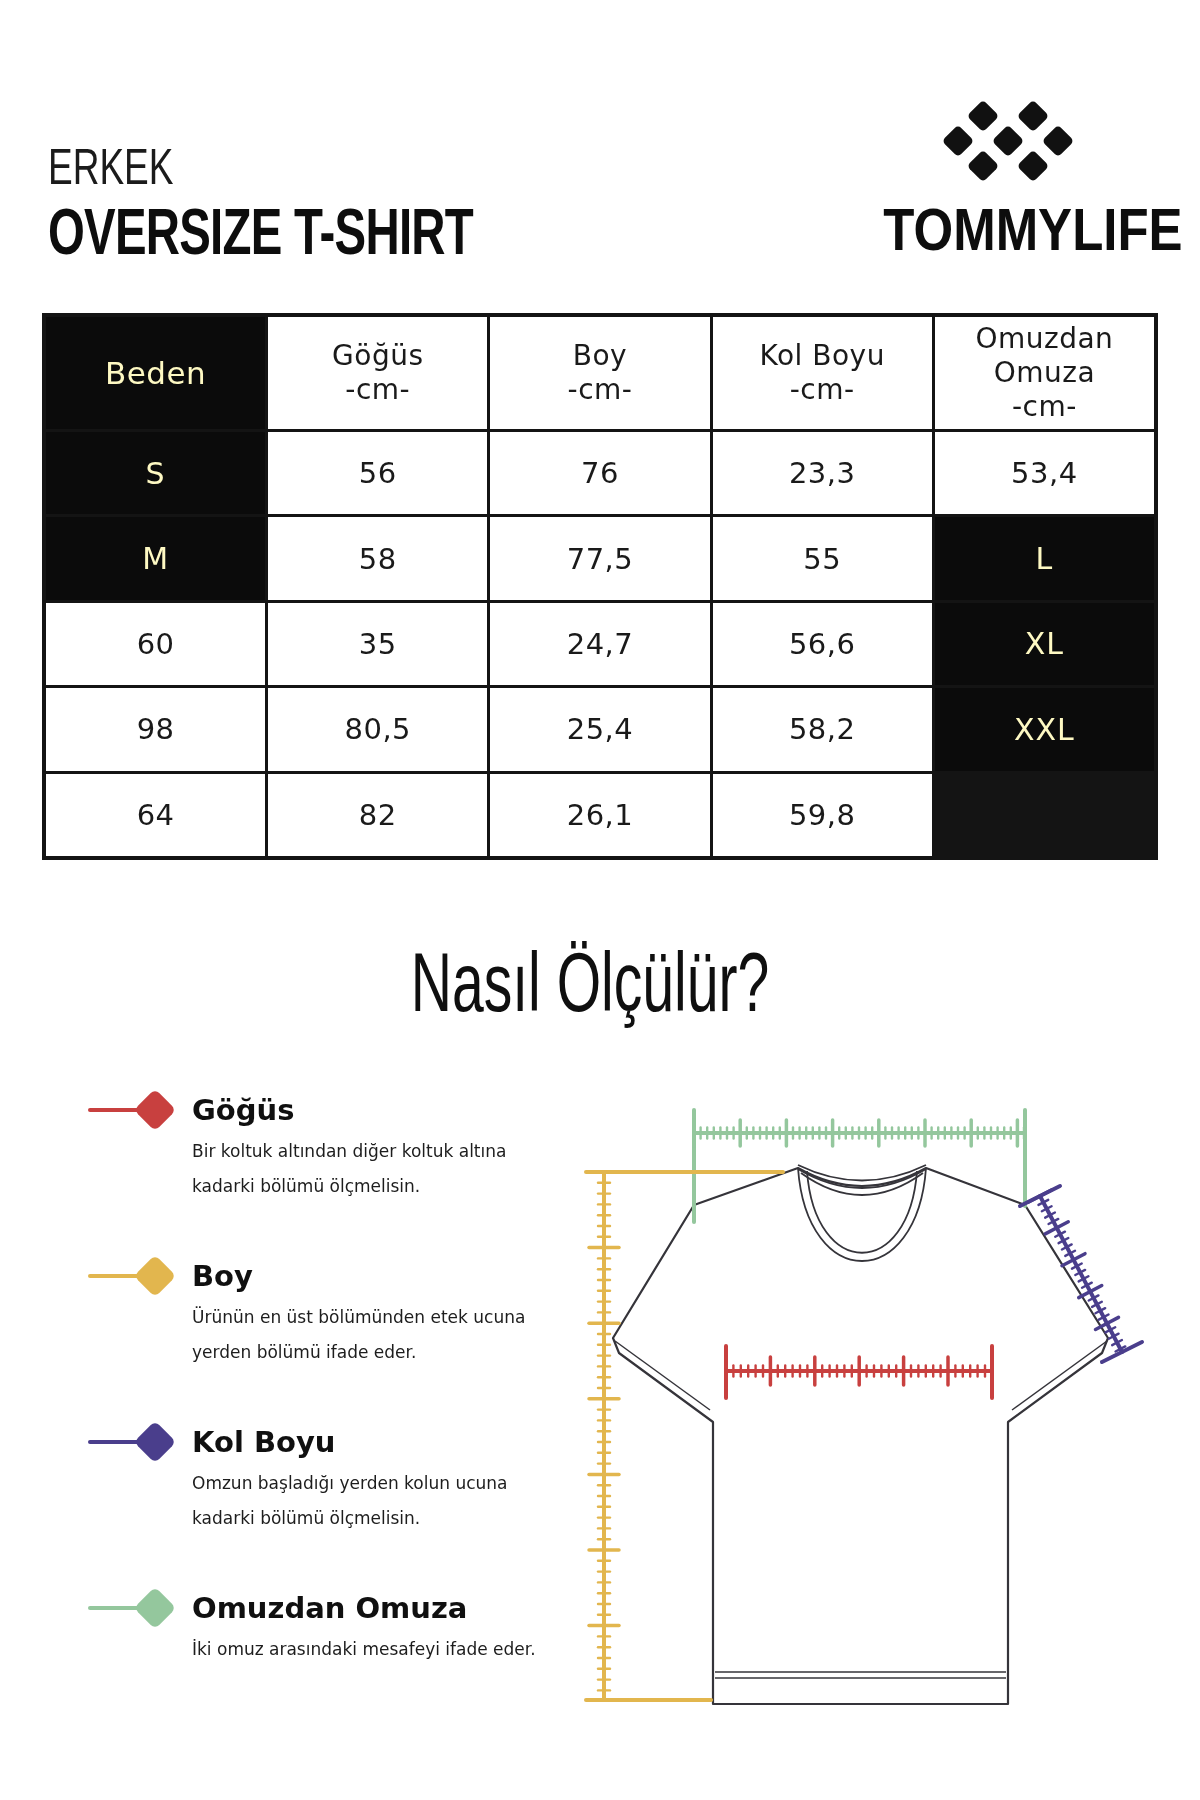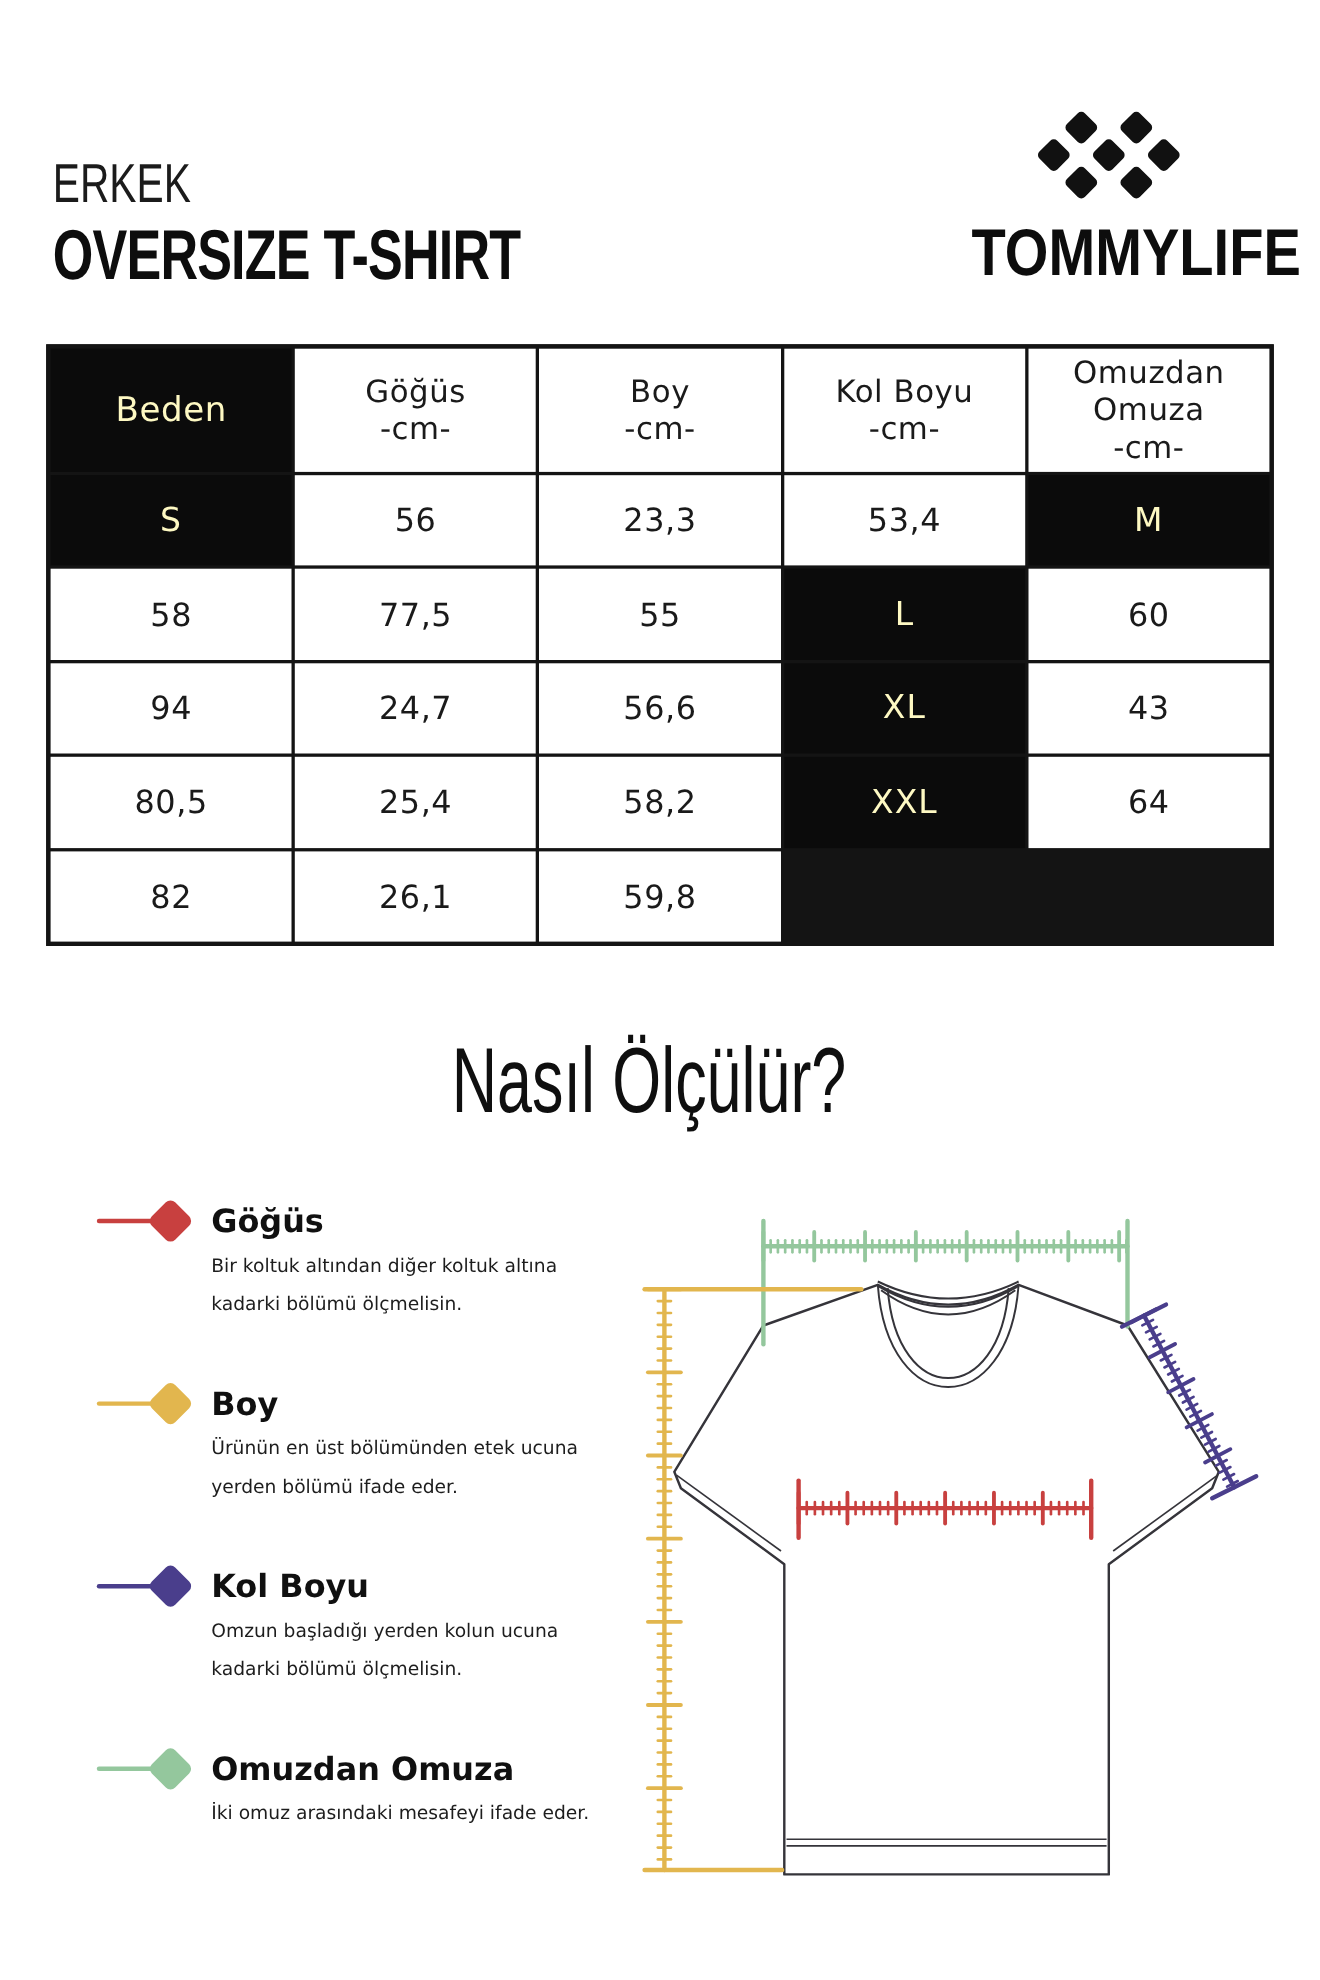--- a/index.html
+++ b/index.html
@@ -81,36 +81,37 @@
       <div class="h-label">Kol Boyu</div>
       <div class="h-unit">-cm-</div>
     </div>
     <div class="cell">
       <div class="h-label">Omuzdan Omuza</div>
       <div class="h-unit">-cm-</div>
     </div>
 
     <div class="cell dark size-label">S</div>
     <div class="cell">56</div>
+    <div class="cell">76</div>
     <div class="cell">23,3</div>
     <div class="cell">53,4</div>
 
     <div class="cell dark size-label">M</div>
     <div class="cell">58</div>
     <div class="cell">77,5</div>
     <div class="cell">55</div>
 
     <div class="cell dark size-label">L</div>
     <div class="cell">60</div>
-    <div class="cell">94</div>
+    <div class="cell">35</div>
     <div class="cell">24,7</div>
     <div class="cell">56,6</div>
 
     <div class="cell dark size-label">XL</div>
-    <div class="cell">43</div>
+    <div class="cell">98</div>
     <div class="cell">80,5</div>
     <div class="cell">25,4</div>
     <div class="cell">58,2</div>
 
     <div class="cell dark size-label">XXL</div>
     <div class="cell">64</div>
     <div class="cell">82</div>
     <div class="cell">26,1</div>
     <div class="cell">59,8</div>
   </div>

